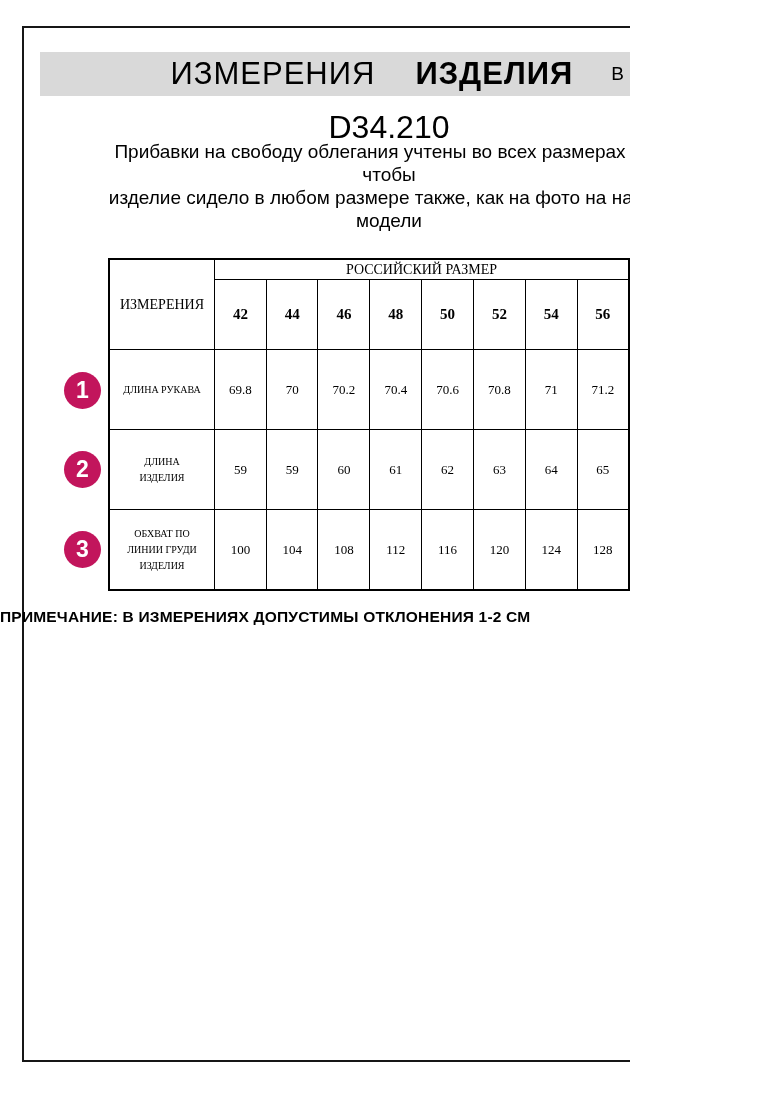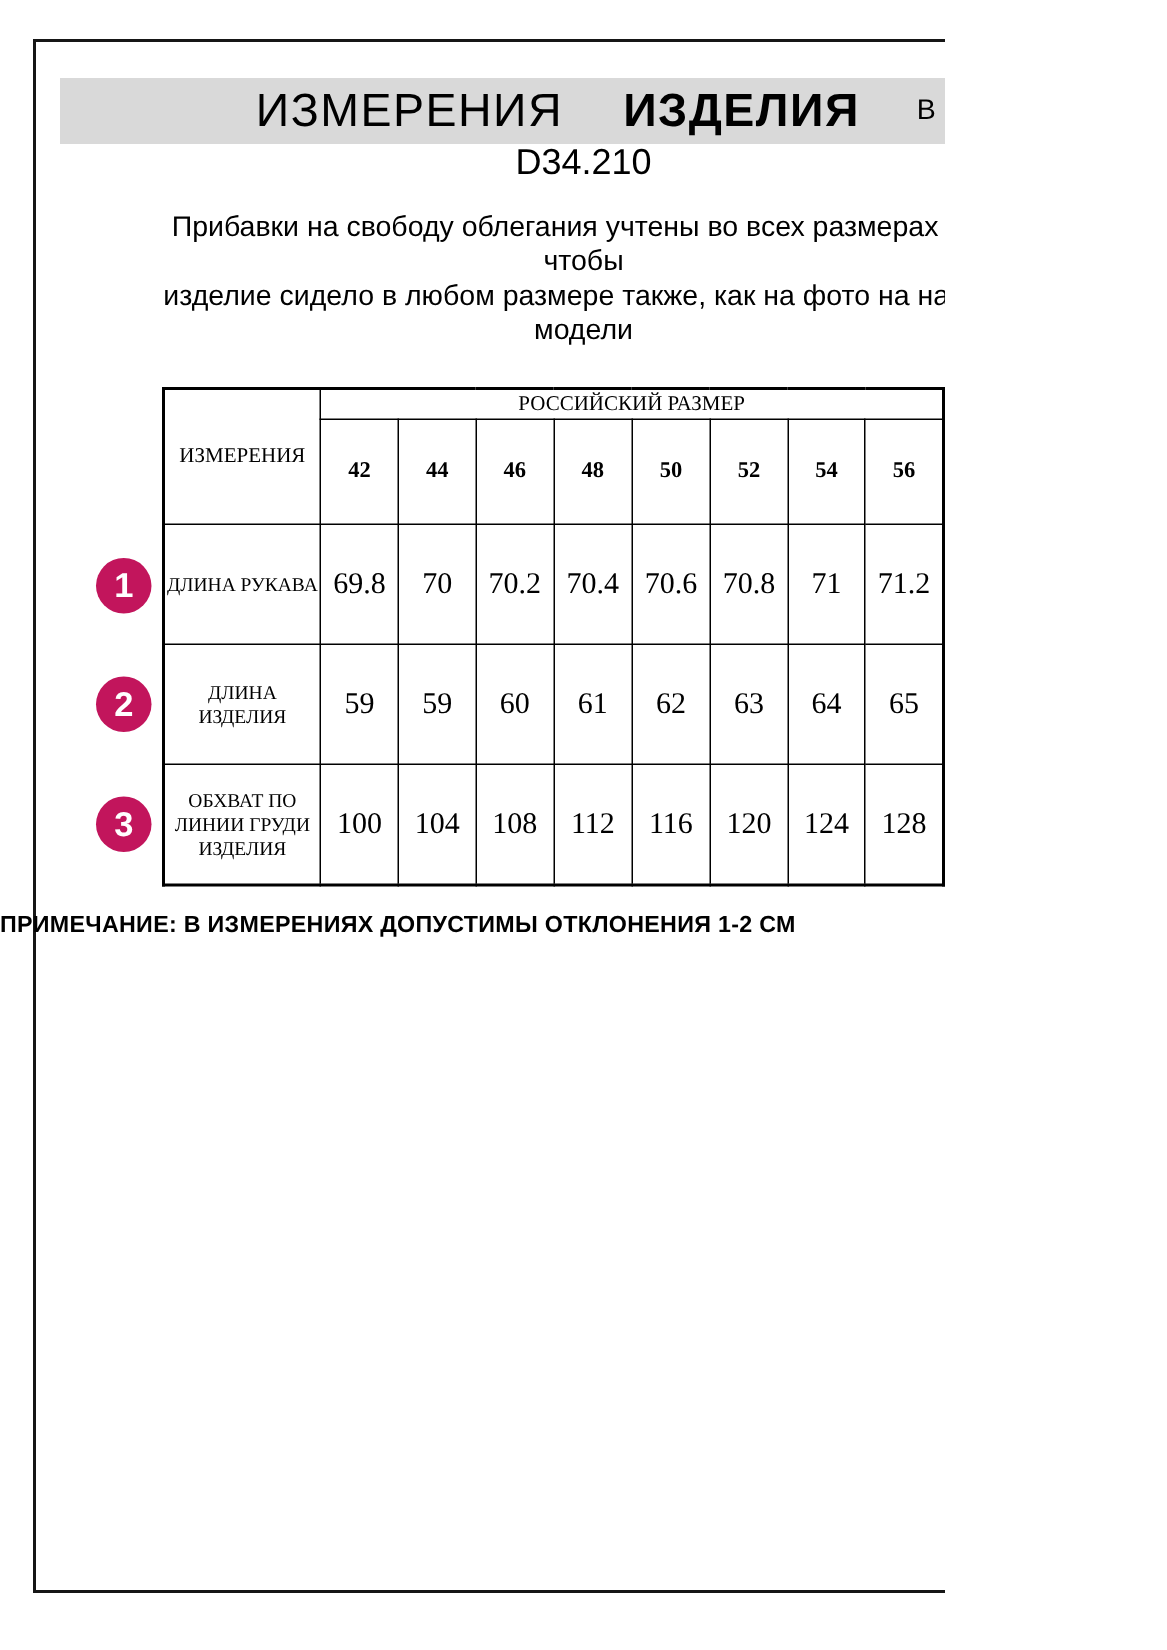--- a/index.html
+++ b/index.html
@@ -49,25 +49,25 @@
     letter-spacing: 1px;
     margin-left: 40px;
   }
   .title-unit {
     font-size: 19px;
     margin-left: 38px;
     letter-spacing: 1px;
   }
   .product-code {
     position: absolute;
-    top: 95px;
+    top: 109px;
     left: 0;
     width: 778px;
     text-align: center;
-    font-size: 24px;
+    font-size: 32px;
   }
   .description {
     position: absolute;
     top: 140px;
     left: 89px;
     width: 600px;
     text-align: center;
     font-size: 19px;
     line-height: 23px;
     white-space: pre-line;
@@ -91,25 +91,25 @@
   .col-label { width: 107px; }
   .col-size  { width: 54px; }
   tr.r-group td { height: 19px; font-size: 14px; }
   tr.r-sizes td { height: 69px; }
   .corner-cell { font-size: 14px; }
   .size-cell {
     font-size: 15px;
     font-weight: bold;
   }
   .label-cell {
-    font-size: 13px;
+    font-size: 10px;
     line-height: 16px;
     white-space: pre-line;
   }
-  .value-cell { font-size: 20px; margin-left: 10px; }
+  .value-cell { font-size: 13px; margin-left: 10px; }
   tr.r-data td { height: 79px; }
   .num-badge {
     position: absolute;
     left: 64px;
     width: 37px;
     height: 37px;
     border-radius: 50%;
     background: #c2155c;
     color: #ffffff;
     font-size: 23px;

